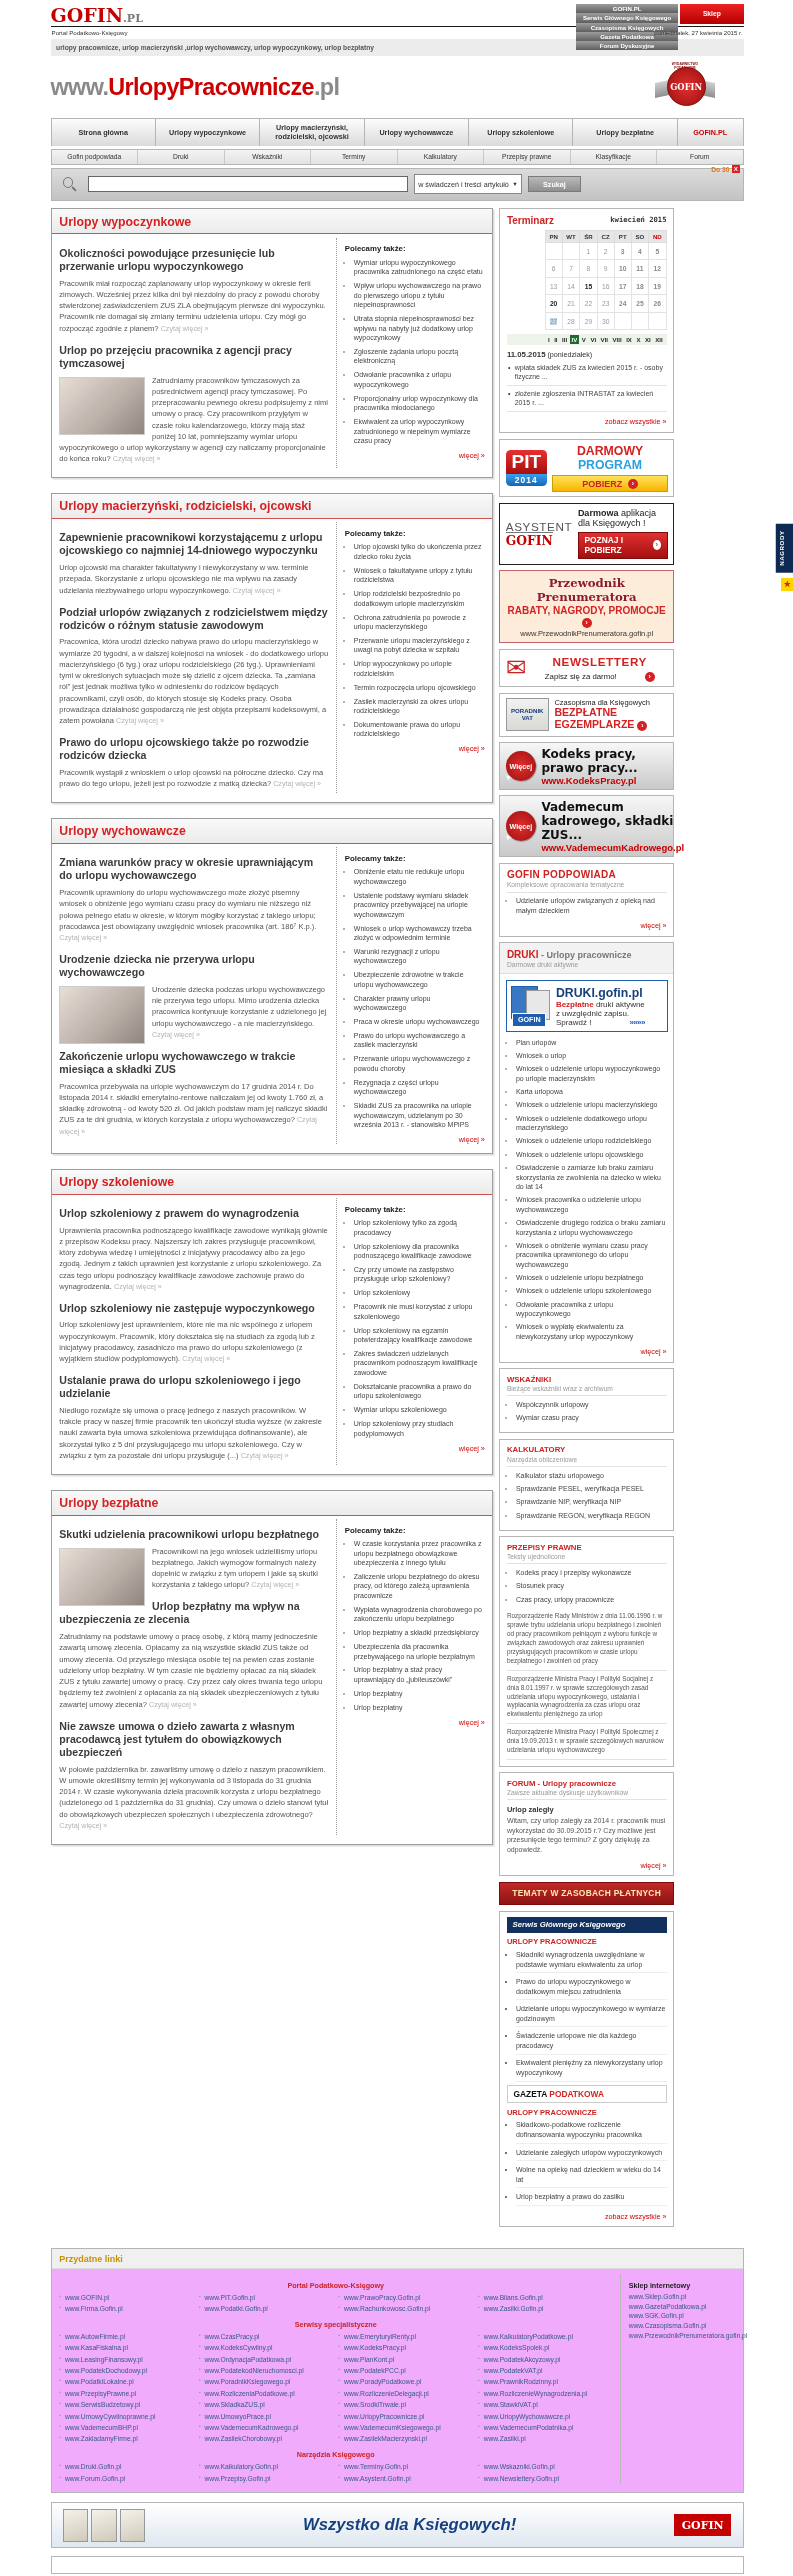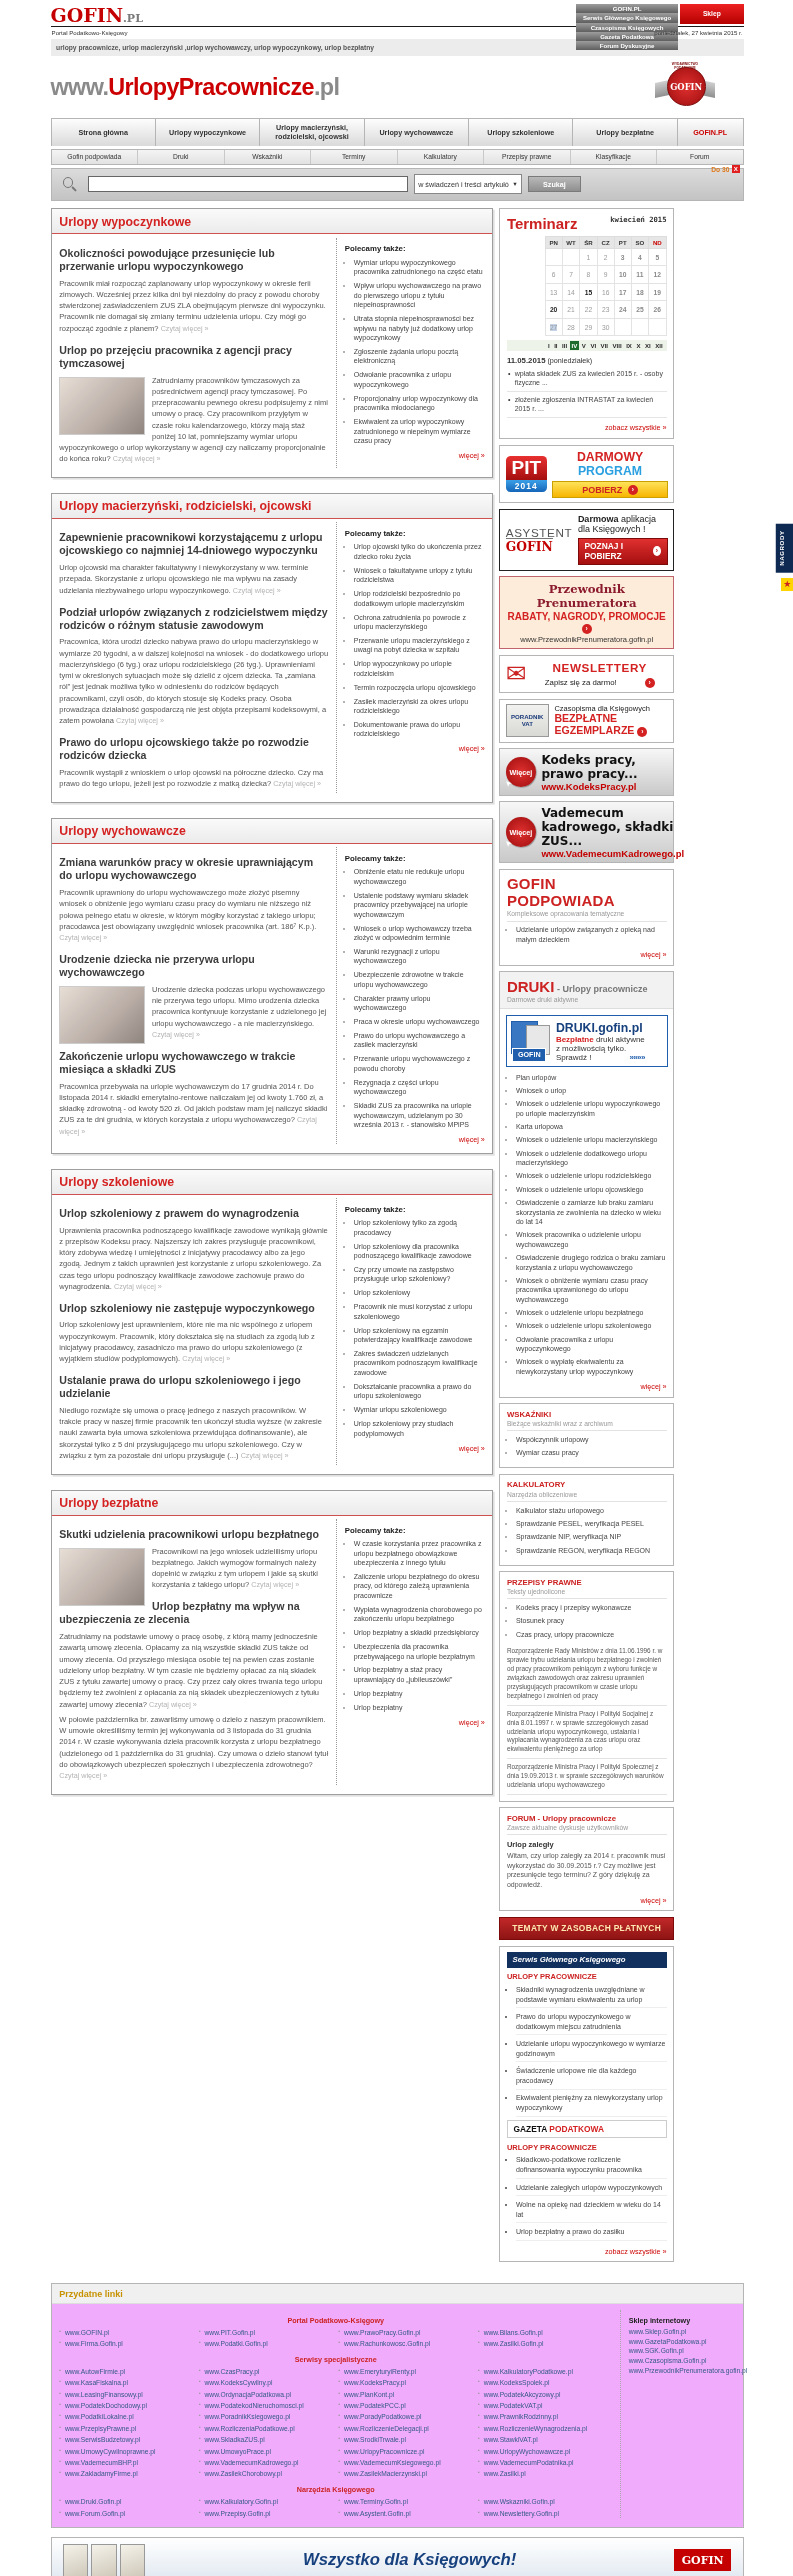--- a/index.html
+++ b/index.html
@@ -67,21 +67,21 @@
   .aside{width:140px;flex:none;border-left:0.6px dotted #999;padding-left:7.8px;}
   .aside h4{font-size:7.8px;color:#1a1a1a;margin:6.7px 0 2.2px;}
   .aside ul{margin:2.2px 0;padding-left:9px;}
   .aside li{font-size:7px;color:#444;margin:4.5px 0;line-height:1.35;}
   .aside li::marker{color:#999;}
   .moreR{display:block;text-align:right;color:#cc0000;font-size:7.2px;margin-top:5.6px;}
 
   
   .sb{border:0.6px solid #b5b5b5;background:#fff;margin-bottom:5.6px;}
   .sb-pad{padding:5.6px 6.7px;}
-  .sb-title{color:#cc2222;font-weight:bold;font-size:15px;}
+  .sb-title{color:#cc2222;font-weight:bold;font-size:10px;}
   .sb-sub{color:#999;font-size:6.7px;margin-top:1.1px;}
   .hl{border-top:0.6px solid #e2e2e2;margin:3.3px 0;}
 
   
   .cal-top{display:flex;font-size:7.2px;}
   .cal-month{margin-left:auto;font-weight:bold;font-family:"DejaVu Sans Mono",monospace;}
   table.cal{border-collapse:collapse;margin:4.5px 0 3.3px auto;width:122px;}
   .cal th{background:#e6e6e6;font-size:6.1px;color:#333;padding:1.7px 1.1px;border:0.6px solid #ddd;}
   .cal th:last-child{color:#cc0000;}
   .cal td{border:0.6px solid #e3e3e3;width:17.3px;height:14.5px;text-align:center;font-size:6.7px;}
@@ -440,20 +440,21 @@
               <p><span>Pracownikowi na jego wniosek udzieliliśmy urlopu bezpłatnego. Jakich wymogów formalnych należy dopełnić w związku z tym urlopem i jakie są skutki korzystania z takiego urlopu?</span>
                  <span class="more">Czytaj więcej »</span></p>
             </div>
               <div class="art">
               <h3>Urlop bezpłatny ma wpływ na ubezpieczenia ze zlecenia</h3>
 
               <p><span>Zatrudniamy na podstawie umowy o pracę osobę, z którą mamy jednocześnie zawartą umowę zlecenia. Opłacamy za nią wszystkie składki ZUS także od umowy zlecenia. Od przyszłego miesiąca osobie tej na pewien czas zostanie udzielony urlop bezpłatny. W tym czasie nie będziemy opłacać za nią składek ZUS z tytułu zawartej umowy o pracę. Czy przez cały okres trwania tego urlopu będziemy też zwolnieni z opłacania za nią składek ubezpieczeniowych z tytułu zawartej umowy zlecenia?</span>
                  <span class="more">Czytaj więcej »</span></p>
             </div>
               <div class="art">
+              <h3>Nie zawsze umowa o dzieło zawarta z własnym pracodawcą jest tytułem do obowiązkowych ubezpieczeń</h3>
 
               <p><span>W połowie października br. zawarliśmy umowę o dzieło z naszym pracownikiem. W umowie określiliśmy termin jej wykonywania od 3 listopada do 31 grudnia 2014 r. W czasie wykonywania dzieła pracownik korzysta z urlopu bezpłatnego (udzielonego od 1 października do 31 grudnia). Czy umowa o dzieło stanowi tytuł do obowiązkowych ubezpieczeń społecznych i ubezpieczenia zdrowotnego?</span>
                  <span class="more">Czytaj więcej »</span></p>
             </div>
             </div>
           <div class="aside">
             <h4>Polecamy także:</h4>
             <ul>
 
             <li>W czasie korzystania przez pracownika z urlopu bezpłatnego obowiązkowe ubezpieczenia z innego tytułu</li>
@@ -659,21 +660,21 @@
         </div>
         <div class="drbanner">
           <div class="dr-ico">
             <div class="d1"></div>
               <div class="d2"></div>
             <div class="gf">GOFIN</div>
           </div>
           <div class="dr-tx">
             <div class="t1">DRUKI.gofin.pl</div>
             <div class="t2"><span class="rd">Bezpłatne</span> <span>druki aktywne</span></div>
-            <div class="t2">z możliwością tylko.</div>
+            <div class="t2">z uwzględnić zapisu.</div>
             <div class="t3">
                 <span>Sprawdź !</span>
                 <span class="chv">»»»»</span>
               </div>
           </div>
         </div>
         <div class="sb-pad" style="padding-top:0">
           <ul class="sb-list">
               <li>Plan urlopów</li>
               <li>Wniosek o urlop</li>

